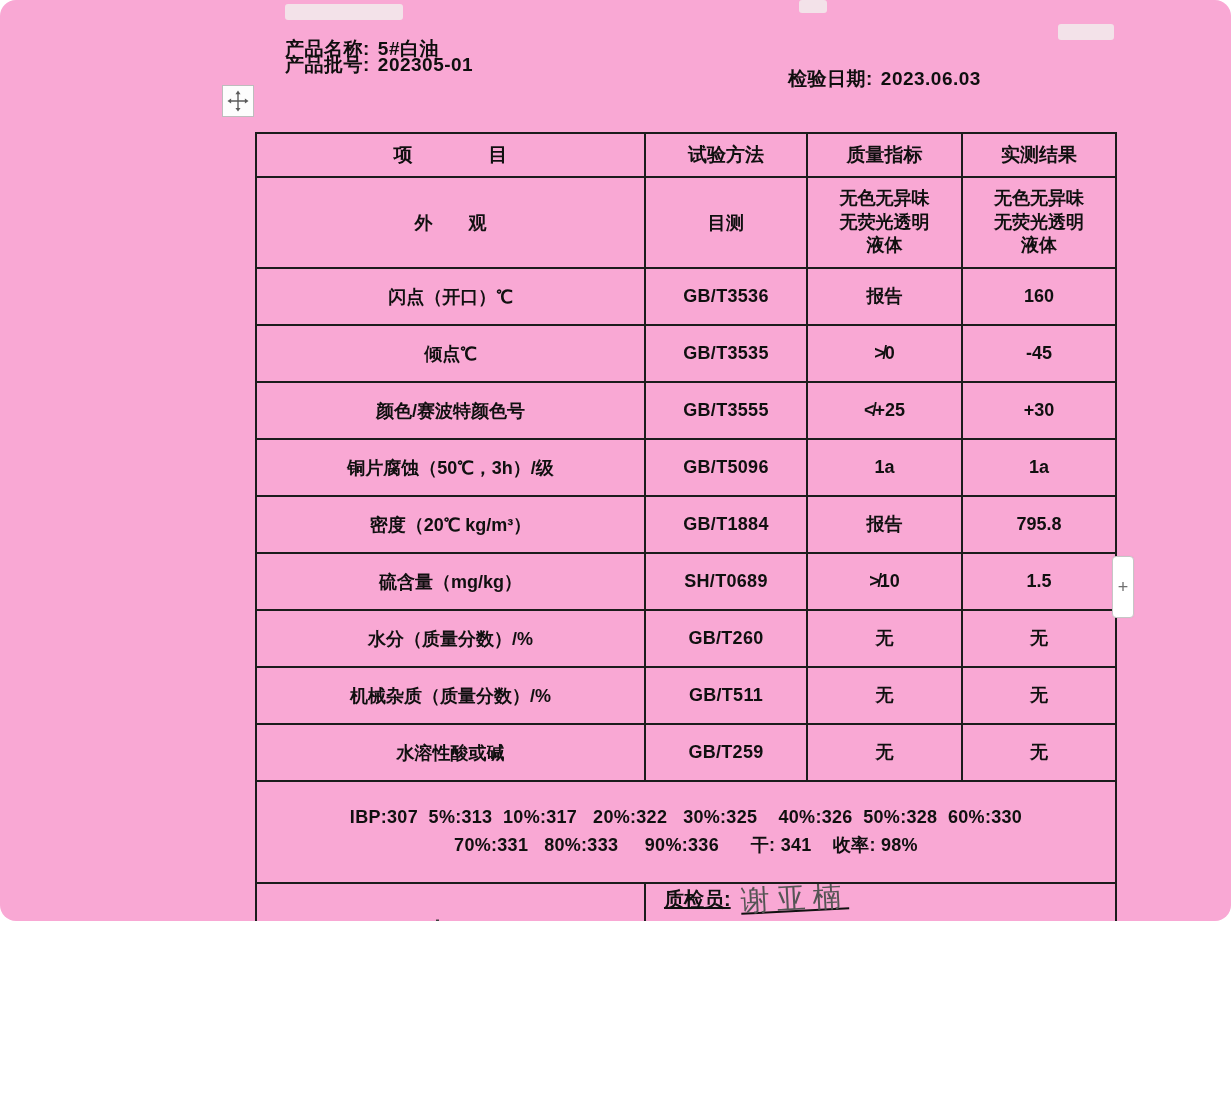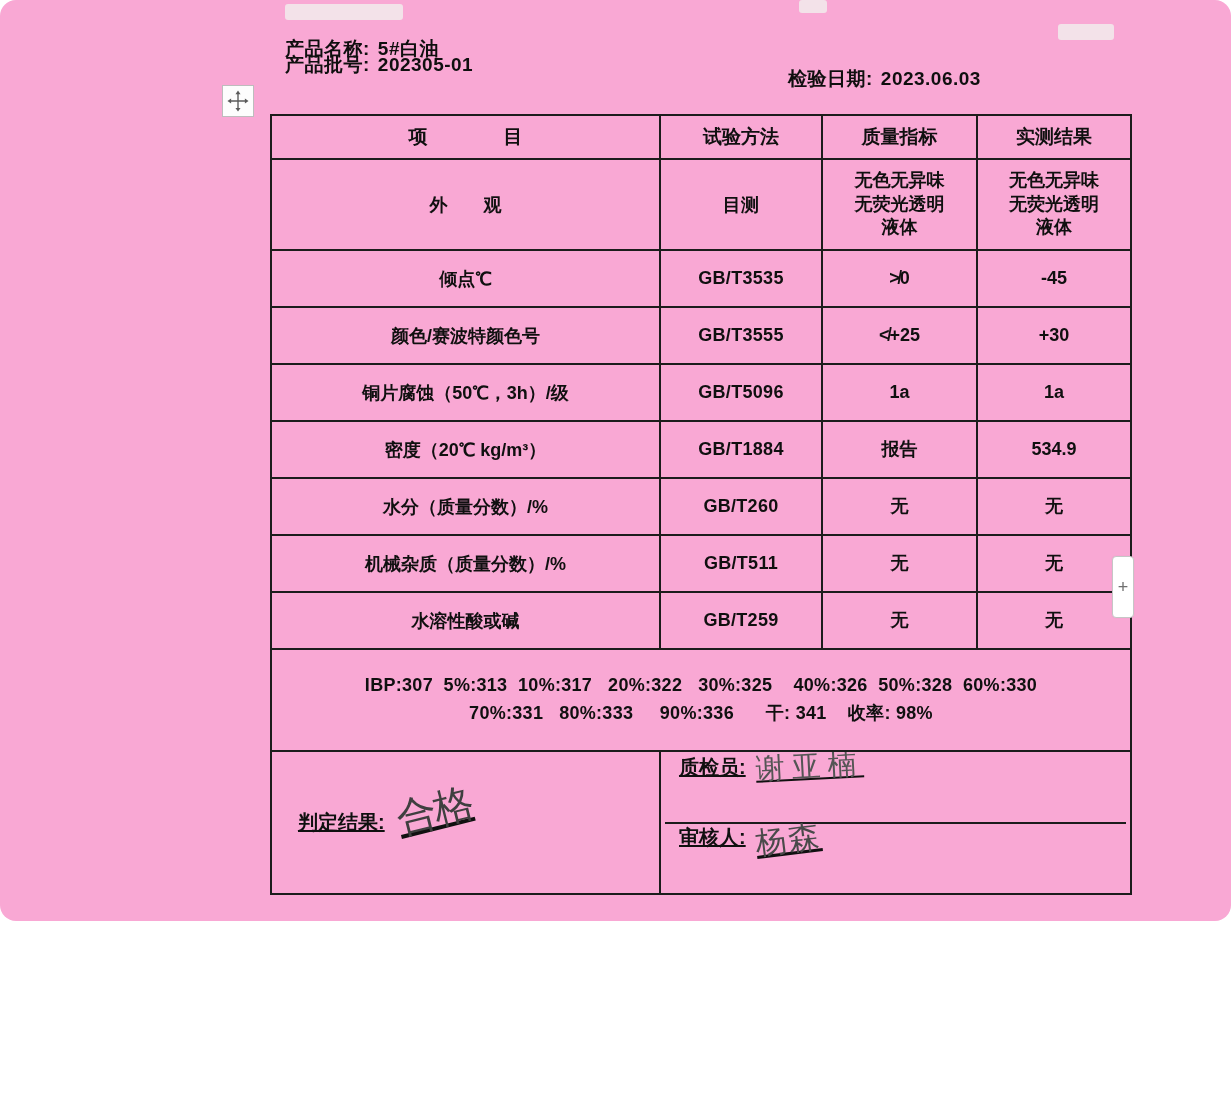--- a/index.html
+++ b/index.html
@@ -9,22 +9,22 @@
   }
 
   
   .smudge { position:absolute; background:#f1f0ee; border-radius:3px; opacity:.8; }
 
   
   .doc-line { position:absolute; font-weight:700; font-size:19px; letter-spacing:.5px; white-space:nowrap; }
   .doc-line .val { margin-left:8px; }
 
   
-  table.spec { position:absolute; left:255px; top:114px; width:860px;
-    border-collapse:collapse; table-layout:fixed;margin-left:15px; }
+  table.spec { position:absolute; left:255px; top:132px; width:860px;
+    border-collapse:collapse; table-layout:fixed; }
   table.spec th, table.spec td {
     border:2px solid #1c1c1c; font-weight:700; text-align:center;
     vertical-align:middle; padding:2px 4px; font-size:18px; color:#101010;
     overflow:hidden;
   }
   table.spec th { height:38px; font-size:19px; }
   table.spec tbody tr { height:57px; }
   table.spec tbody tr.row-tall { height:91px; }
   .cell-spec, .cell-result { white-space:pre-line; line-height:1.3; }
   .cell-method { font-size:17px; letter-spacing:.3px; }
@@ -98,20 +98,26 @@
           <td class="cell-item">外　　观</td>
           <td class="cell-method">目测</td>
           <td class="cell-spec">无色无异味
 无荧光透明
 液体</td>
           <td class="cell-result">无色无异味
 无荧光透明
 液体</td>
         </tr>
         <tr>
+          <td class="cell-item">闪点（开口）℃</td>
+          <td class="cell-method">GB/T3536</td>
+          <td class="cell-spec">报告</td>
+          <td class="cell-result">160</td>
+        </tr>
+        <tr>
           <td class="cell-item">倾点℃</td>
           <td class="cell-method">GB/T3535</td>
           <td class="cell-spec">≯0</td>
           <td class="cell-result">-45</td>
         </tr>
         <tr>
           <td class="cell-item">颜色/赛波特颜色号</td>
           <td class="cell-method">GB/T3555</td>
           <td class="cell-spec">≮+25</td>
           <td class="cell-result">+30</td>
@@ -119,21 +125,27 @@
         <tr>
           <td class="cell-item">铜片腐蚀（50℃，3h）/级</td>
           <td class="cell-method">GB/T5096</td>
           <td class="cell-spec">1a</td>
           <td class="cell-result">1a</td>
         </tr>
         <tr>
           <td class="cell-item">密度（20℃ kg/m³）</td>
           <td class="cell-method">GB/T1884</td>
           <td class="cell-spec">报告</td>
-          <td class="cell-result">534.9</td>
+          <td class="cell-result">795.8</td>
+        </tr>
+        <tr>
+          <td class="cell-item">硫含量（mg/kg）</td>
+          <td class="cell-method">SH/T0689</td>
+          <td class="cell-spec">≯10</td>
+          <td class="cell-result">1.5</td>
         </tr>
         <tr>
           <td class="cell-item">水分（质量分数）/%</td>
           <td class="cell-method">GB/T260</td>
           <td class="cell-spec">无</td>
           <td class="cell-result">无</td>
         </tr>
         <tr>
           <td class="cell-item">机械杂质（质量分数）/%</td>
           <td class="cell-method">GB/T511</td>

